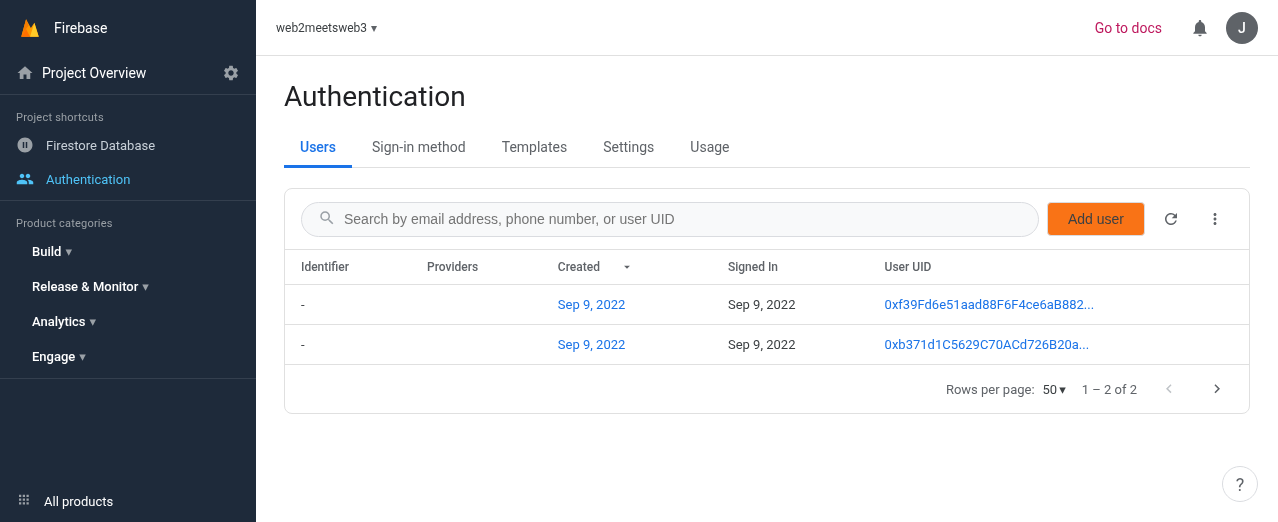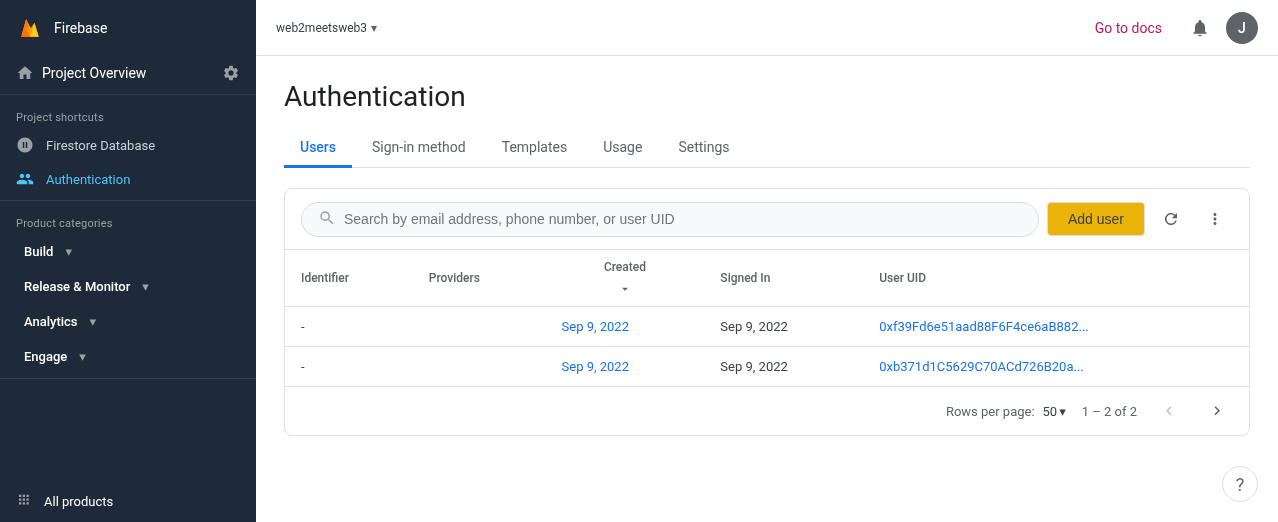--- a/index.html
+++ b/index.html
@@ -50,22 +50,22 @@
       gap: 10px;
       cursor: pointer;
       color: #c8d0d8;
       font-size: 13px;
     }
     .sidebar-item.active { color: #4fc3f7; }
     .sidebar-item .item-icon { display: flex; align-items: center; width: 20px; }
     .sidebar-group {
       display: flex;
       align-items: center;
-      padding: 10px 24px;
-      gap: 12px;
+      padding: 10px 32px;
+      gap: 4px;
       cursor: pointer;
       color: #fff;
       font-size: 13px;
       font-weight: 500;
     }
     .sidebar-group .chevron { color: #9aa0a6; }
 
     .sidebar-divider { height: 1px; background: rgba(255,255,255,0.1); margin: 4px 0; }
 
     #all-products-row {
@@ -185,21 +185,21 @@
       background: #f8f9fa;
     }
     #search-input {
       border: none; outline: none; background: transparent;
       font-size: 14px; color: #a16207; flex: 1;
     }
     #add-user-btn {
       padding: 8px 20px;
       border: 1px solid #dadce0;
       border-radius: 4px;
-      background: #eab308;
+      background: #f97316;
       color: #3c4043;
       font-size: 14px;
       cursor: pointer;
     }
     #refresh-btn {
       width: 36px; height: 36px;
       display: flex; align-items: center; justify-content: center;
       cursor: pointer; border-radius: 50%; color: #5f6368;
     }
     #more-btn {
@@ -218,21 +218,21 @@
       font-weight: 500;
       border-bottom: 1px solid #e0e0e0;
     }
     #users-table td {
       padding: 12px 16px;
       border-bottom: 1px solid #e0e0e0;
       font-size: 13px;
       color: #3c4043;
     }
     #users-table tr:last-child td { border-bottom: none; }
-    .created-header { display: flex; align-items: center; gap: 8px; cursor: pointer; flex-direction: column; }
+    .created-header { display: flex; align-items: center; gap: 20px; cursor: pointer; }
     .user-uid-link { color: #1a73e8; text-decoration: none; }
 
     
     #pagination {
       display: flex;
       align-items: center;
       justify-content: flex-end;
       padding: 8px 16px;
       gap: 16px;
       border-top: 1px solid #e0e0e0;
@@ -364,22 +364,22 @@
     <div id="user-avatar">J</div>
   </div>
 
   <div id="page-content">
     <h1 id="page-title">Authentication</h1>
 
     <div id="tabs">
       <div class="tab active"><span>Users</span></div>
       <div class="tab"><span>Sign-in method</span></div>
       <div class="tab"><span>Templates</span></div>
+      <div class="tab"><span>Settings</span></div>
       <div class="tab"><span>Usage</span></div>
-      <div class="tab"><span>Settings</span></div>
     </div>
 
     <div id="table-card">
 
       <div id="search-bar">
         <div id="search-wrapper">
           <span style="color:#9aa0a6;">
             <svg width="18" height="18" viewBox="0 0 24 24" fill="currentColor">
                 <path d="M15.5 14h-.79l-.28-.27A6.471 6.471 0 0 0 16 9.5 6.5 6.5 0 1 0 9.5 16c1.61 0 3.09-.59 4.23-1.57l.27.28v.79l5 4.99L20.49 19l-4.99-5zm-6 0C7.01 14 5 11.99 5 9.5S7.01 5 9.5 5 14 7.01 14 9.5 11.99 14 9.5 14z"></path>
               </svg>

